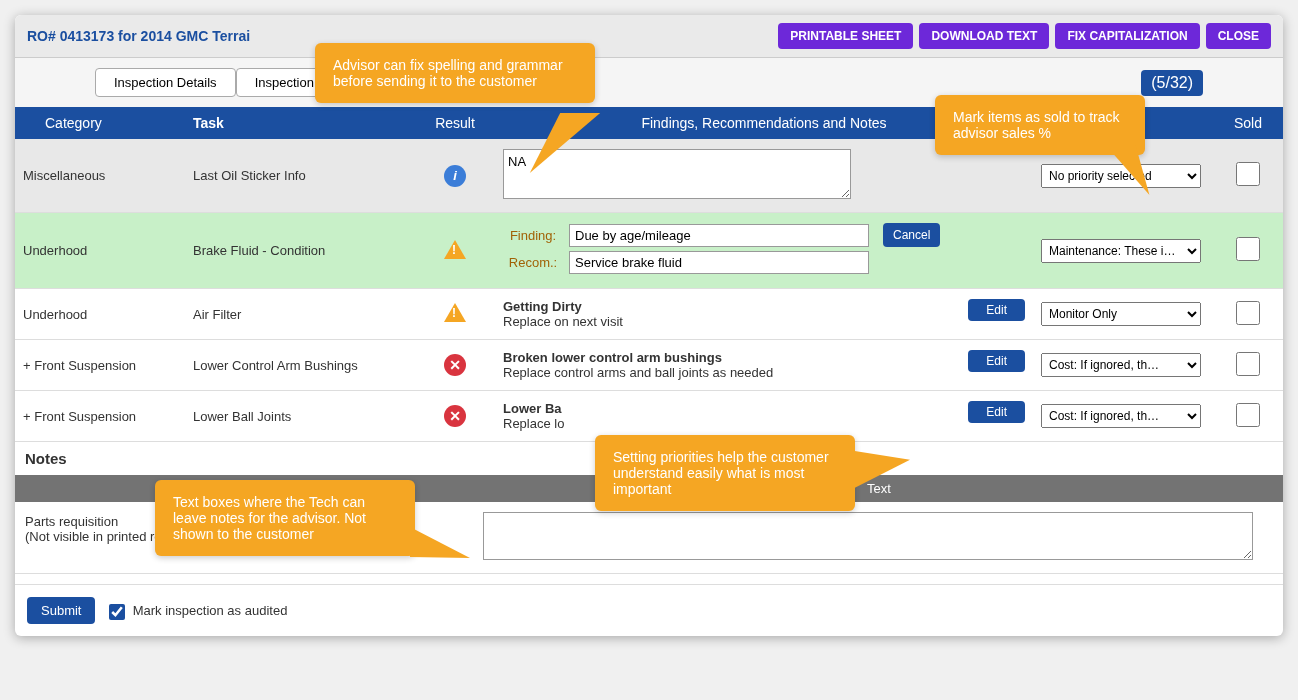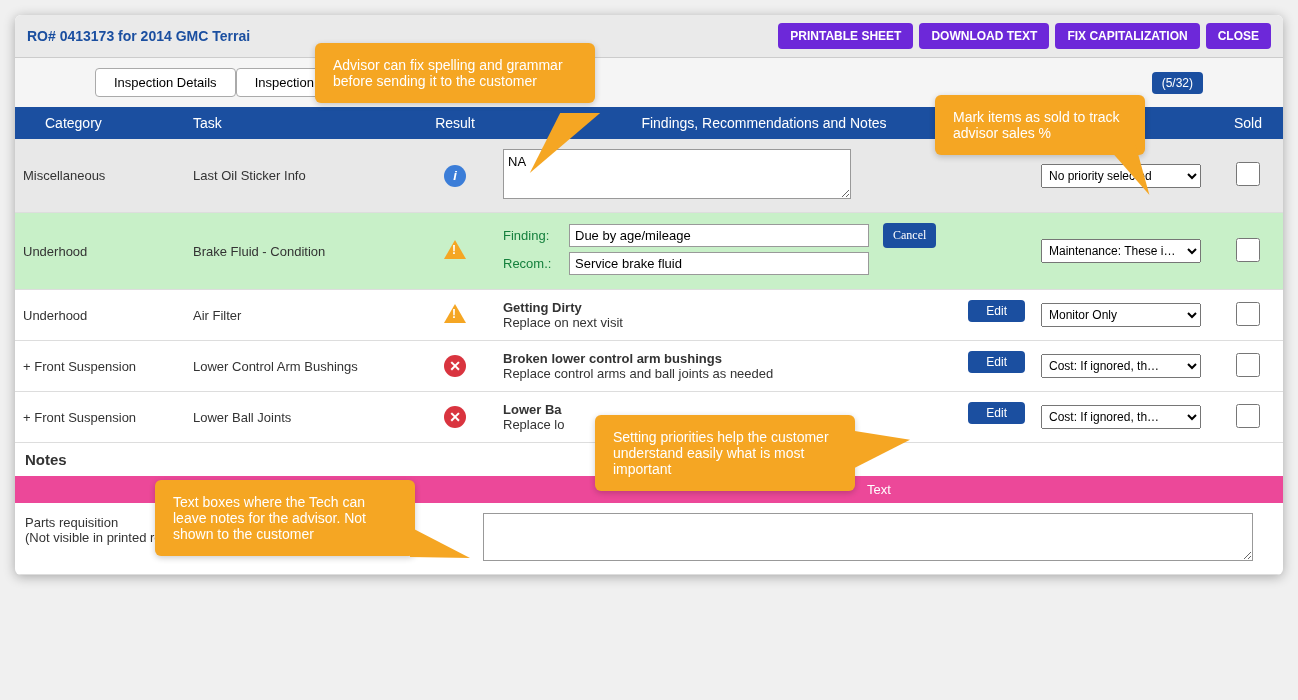--- a/index.html
+++ b/index.html
@@ -4,59 +4,59 @@
 <style>
 * { box-sizing: border-box; margin: 0; padding: 0; }
 body { font-family: Arial, sans-serif; font-size: 13px; background: #f0f0f0; padding: 15px; color: #333; }
 .dialog { background: #fff; border-radius: 6px; box-shadow: 0 2px 12px rgba(0,0,0,0.3); width: 1268px; margin: 0 auto; overflow: hidden; }
 .header-bar { background: #eaeaea; padding: 8px 12px; display: flex; align-items: center; justify-content: space-between; border-bottom: 1px solid #ccc; }
 .ro-title { color: #1b4fa0; font-weight: bold; font-size: 14px; }
 .header-buttons { display: flex; gap: 6px; }
 .hbtn { background: #6d28d9; color: #fff; border: none; border-radius: 4px; padding: 6px 12px; font-size: 12px; font-weight: bold; cursor: pointer; }
 .tabs-row { background: #f5f5f5; padding: 10px 80px; display: flex; align-items: center; justify-content: space-between; }
 .tab-btn { background: #fff; border: 1px solid #aaa; border-radius: 4px; padding: 6px 18px; font-size: 13px; cursor: pointer; }
-.badge-count { background: #1b4fa0; color: #fff; padding: 4px 10px; border-radius: 4px; font-size: 12px; margin-left: auto; }
+.badge-count { background: #1b4fa0; color: #fff; padding: 4px 10px; border-radius: 4px; font-size: 16px; margin-left: auto; }
 table.main { width: 100%; border-collapse: collapse; }
 .thead-row th { background: #1b4fa0; color: #fff; padding: 8px; text-align: center; font-weight: normal; font-size: 14px; }
 .thead-row th.cat { width: 170px; text-align: left; padding-left: 30px; }
-.thead-row th.task { width: 230px; text-align: left; }
+.thead-row th.task { width: 230px; text-align: left; font-weight: bold; }
 .thead-row th.res { width: 80px; }
 .thead-row th.find { }
 .thead-row th.prio { width: 180px; }
 .thead-row th.sold { width: 70px; }
 tbody tr { border-bottom: 1px solid #ddd; }
 tbody td { padding: 10px 8px; vertical-align: middle; }
 .row-green { background: #c8f0c8; }
 .row-gray { background: #e8e8e8; }
 .icon-cell { text-align: center; }
 .icon-info { display: inline-flex; width: 22px; height: 22px; background: #3b7dd8; color: #fff; border-radius: 50%; align-items: center; justify-content: center; font-weight: bold; font-style: italic; font-size: 13px; }
 .icon-warn { display: inline-block; width: 0; height: 0; border-left: 11px solid transparent; border-right: 11px solid transparent; border-bottom: 19px solid #f5a623; position: relative; }
 .icon-warn::after { content: "!"; position: absolute; left: -3px; top: 3px; color: #fff; font-weight: bold; font-size: 12px; }
 .icon-fail { display: inline-flex; width: 22px; height: 22px; background: #d9343f; color: #fff; border-radius: 50%; align-items: center; justify-content: center; font-weight: bold; font-size: 14px; }
 textarea.findings { width: 348px; height: 50px; resize: both; font-family: Arial; font-size: 13px; padding: 4px; border: 1px solid #999; }
-.finding-label { display: inline-block; width: 60px; color: #15803d; }
+.finding-label { display: inline-block; width: 60px; color: #a16207; text-align: center; }
 .finding-input { width: 300px; padding: 3px 5px; border: 1px solid #999; font-size: 13px; }
 .finding-group { display: flex; align-items: center; gap: 6px; margin-bottom: 4px; }
-.cancel-btn { background: #1b4fa0; color: #fff; border: none; border-radius: 4px; padding: 5px 10px; font-size: 12px; cursor: pointer; margin-left: 8px; vertical-align: top; font-family: Liberation Serif, serif; }
+.cancel-btn { background: #1b4fa0; color: #fff; border: none; border-radius: 4px; padding: 5px 10px; font-size: 12px; cursor: pointer; margin-left: 8px; vertical-align: top; }
 .edit-btn { background: #1b4fa0; color: #fff; border: none; border-radius: 4px; padding: 4px 18px; font-size: 12px; cursor: pointer; float: right; }
 .finding-text b { font-weight: bold; }
 .priority-sel { width: 160px; padding: 3px; font-size: 12px; }
 .sold-chk { width: 24px; height: 24px; border: 1px solid #666; }
 .find-cell { position: relative; }
 .notes-header { padding: 8px 10px; font-weight: bold; font-size: 15px; }
-.notes-thead th { background: #ec4899; color: #fff; padding: 6px; font-weight: normal; }
+.notes-thead th { background: #737373; color: #fff; padding: 6px; font-weight: normal; }
 .notes-label { width: 460px; padding: 12px 10px; vertical-align: top; font-size: 13px; }
 .notes-ta { width: 770px; height: 48px; resize: both; border: 1px solid #999; }
 .footer-row { padding: 12px; border-top: 1px solid #ddd; margin-top: 10px; }
 .submit-btn { background: #1b4fa0; color: #fff; border: none; border-radius: 4px; padding: 6px 14px; font-size: 13px; cursor: pointer; }
 .audit-chk { width: 16px; height: 16px; vertical-align: middle; margin: 0 4px 0 10px; accent-color: #1b4fa0; }
 .callout { position: absolute; background: #f5a623; color: #fff; padding: 14px 18px; border-radius: 6px; font-size: 14px; box-shadow: 0 2px 6px rgba(0,0,0,0.2); z-index: 10; }
 .callout.c1 { left: 300px; top: 28px; width: 280px; }
 .callout.c2 { left: 920px; top: 80px; width: 210px; }
-.callout.c3 { left: 580px; top: 400px; width: 260px; }
+.callout.c3 { left: 580px; top: 420px; width: 260px; }
 .callout.c4 { left: 140px; top: 465px; width: 260px; }
 .ptr { position: absolute; width: 0; height: 0; }
 .c1 .ptr { border-left: 20px solid transparent; border-right: 20px solid transparent; border-top: 60px solid #f5a623; left: 220px; top: 70px; transform: skewX(-40deg); }
 .c2 .ptr { border-left: 15px solid transparent; border-right: 15px solid transparent; border-top: 50px solid #f5a623; right: -5px; top: 50px; transform: skewX(30deg); }
 .c3 .ptr { border-top: 20px solid transparent; border-bottom: 20px solid transparent; border-left: 60px solid #f5a623; right: -55px; top: 10px; transform: skewY(-10deg); }
 .c4 .ptr { border-top: 15px solid transparent; border-bottom: 15px solid transparent; border-left: 60px solid #f5a623; right: -55px; top: 55px; transform: skewY(15deg); }
 .wrap { position: relative; }
 </style>
 </head>
 <body>
@@ -166,20 +166,25 @@
       <tr>
         <td class="notes-label">
           <span>Parts requisition</span><br>
           <span>(Not visible in printed reports)</span>
         </td>
         <td><textarea class="notes-ta" style=""></textarea></td>
       </tr>
     </tbody>
   </table>
 
+  <div class="footer-row">
+    <button class="submit-btn">Submit</button>
+    <input type="checkbox" class="audit-chk" checked="" style="">
+    <span>Mark inspection as audited</span>
+  </div>
 
 </div>
 
 <div class="callout c1"><span>Advisor can fix spelling and grammar before sending it to the customer</span><div class="ptr"></div></div>
 <div class="callout c2"><span>Mark items as sold to track advisor sales %</span><div class="ptr"></div></div>
 <div class="callout c3"><span>Setting priorities help the customer understand easily what is most important</span><div class="ptr"></div></div>
 <div class="callout c4"><span>Text boxes where the Tech can leave notes for the advisor. Not shown to the customer</span><div class="ptr"></div></div>
 </div>
 
 </body></html>

